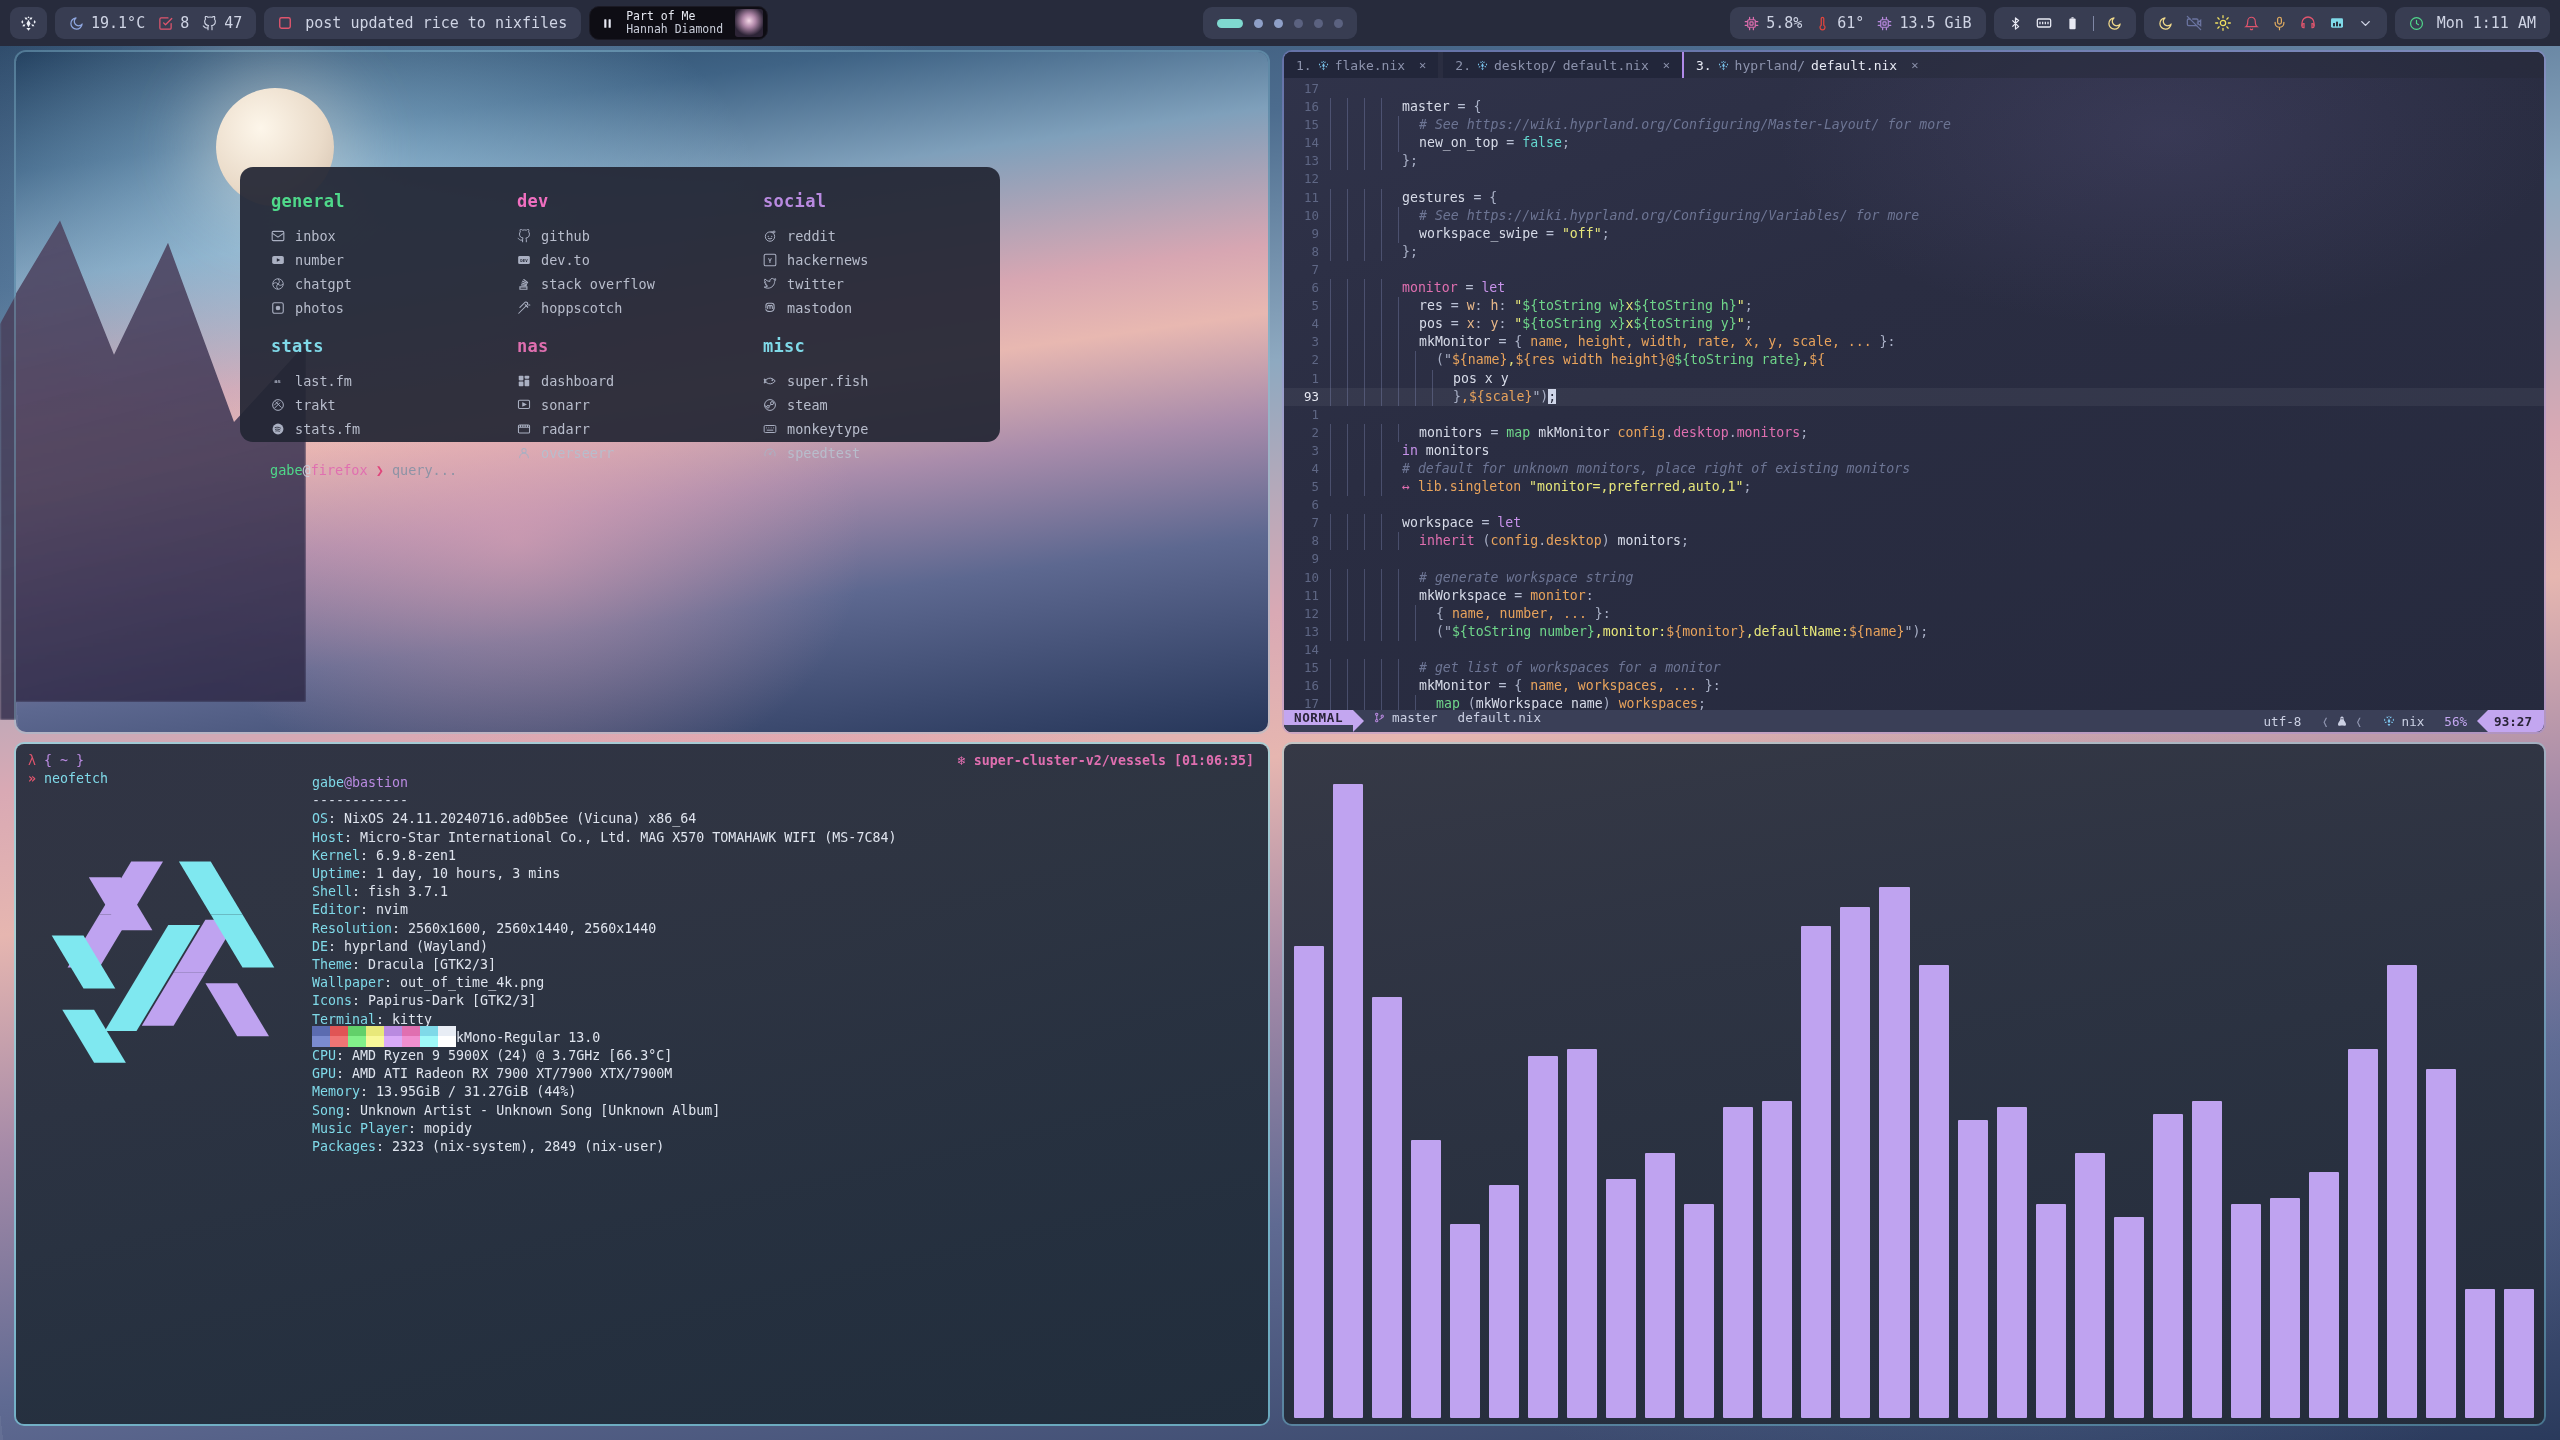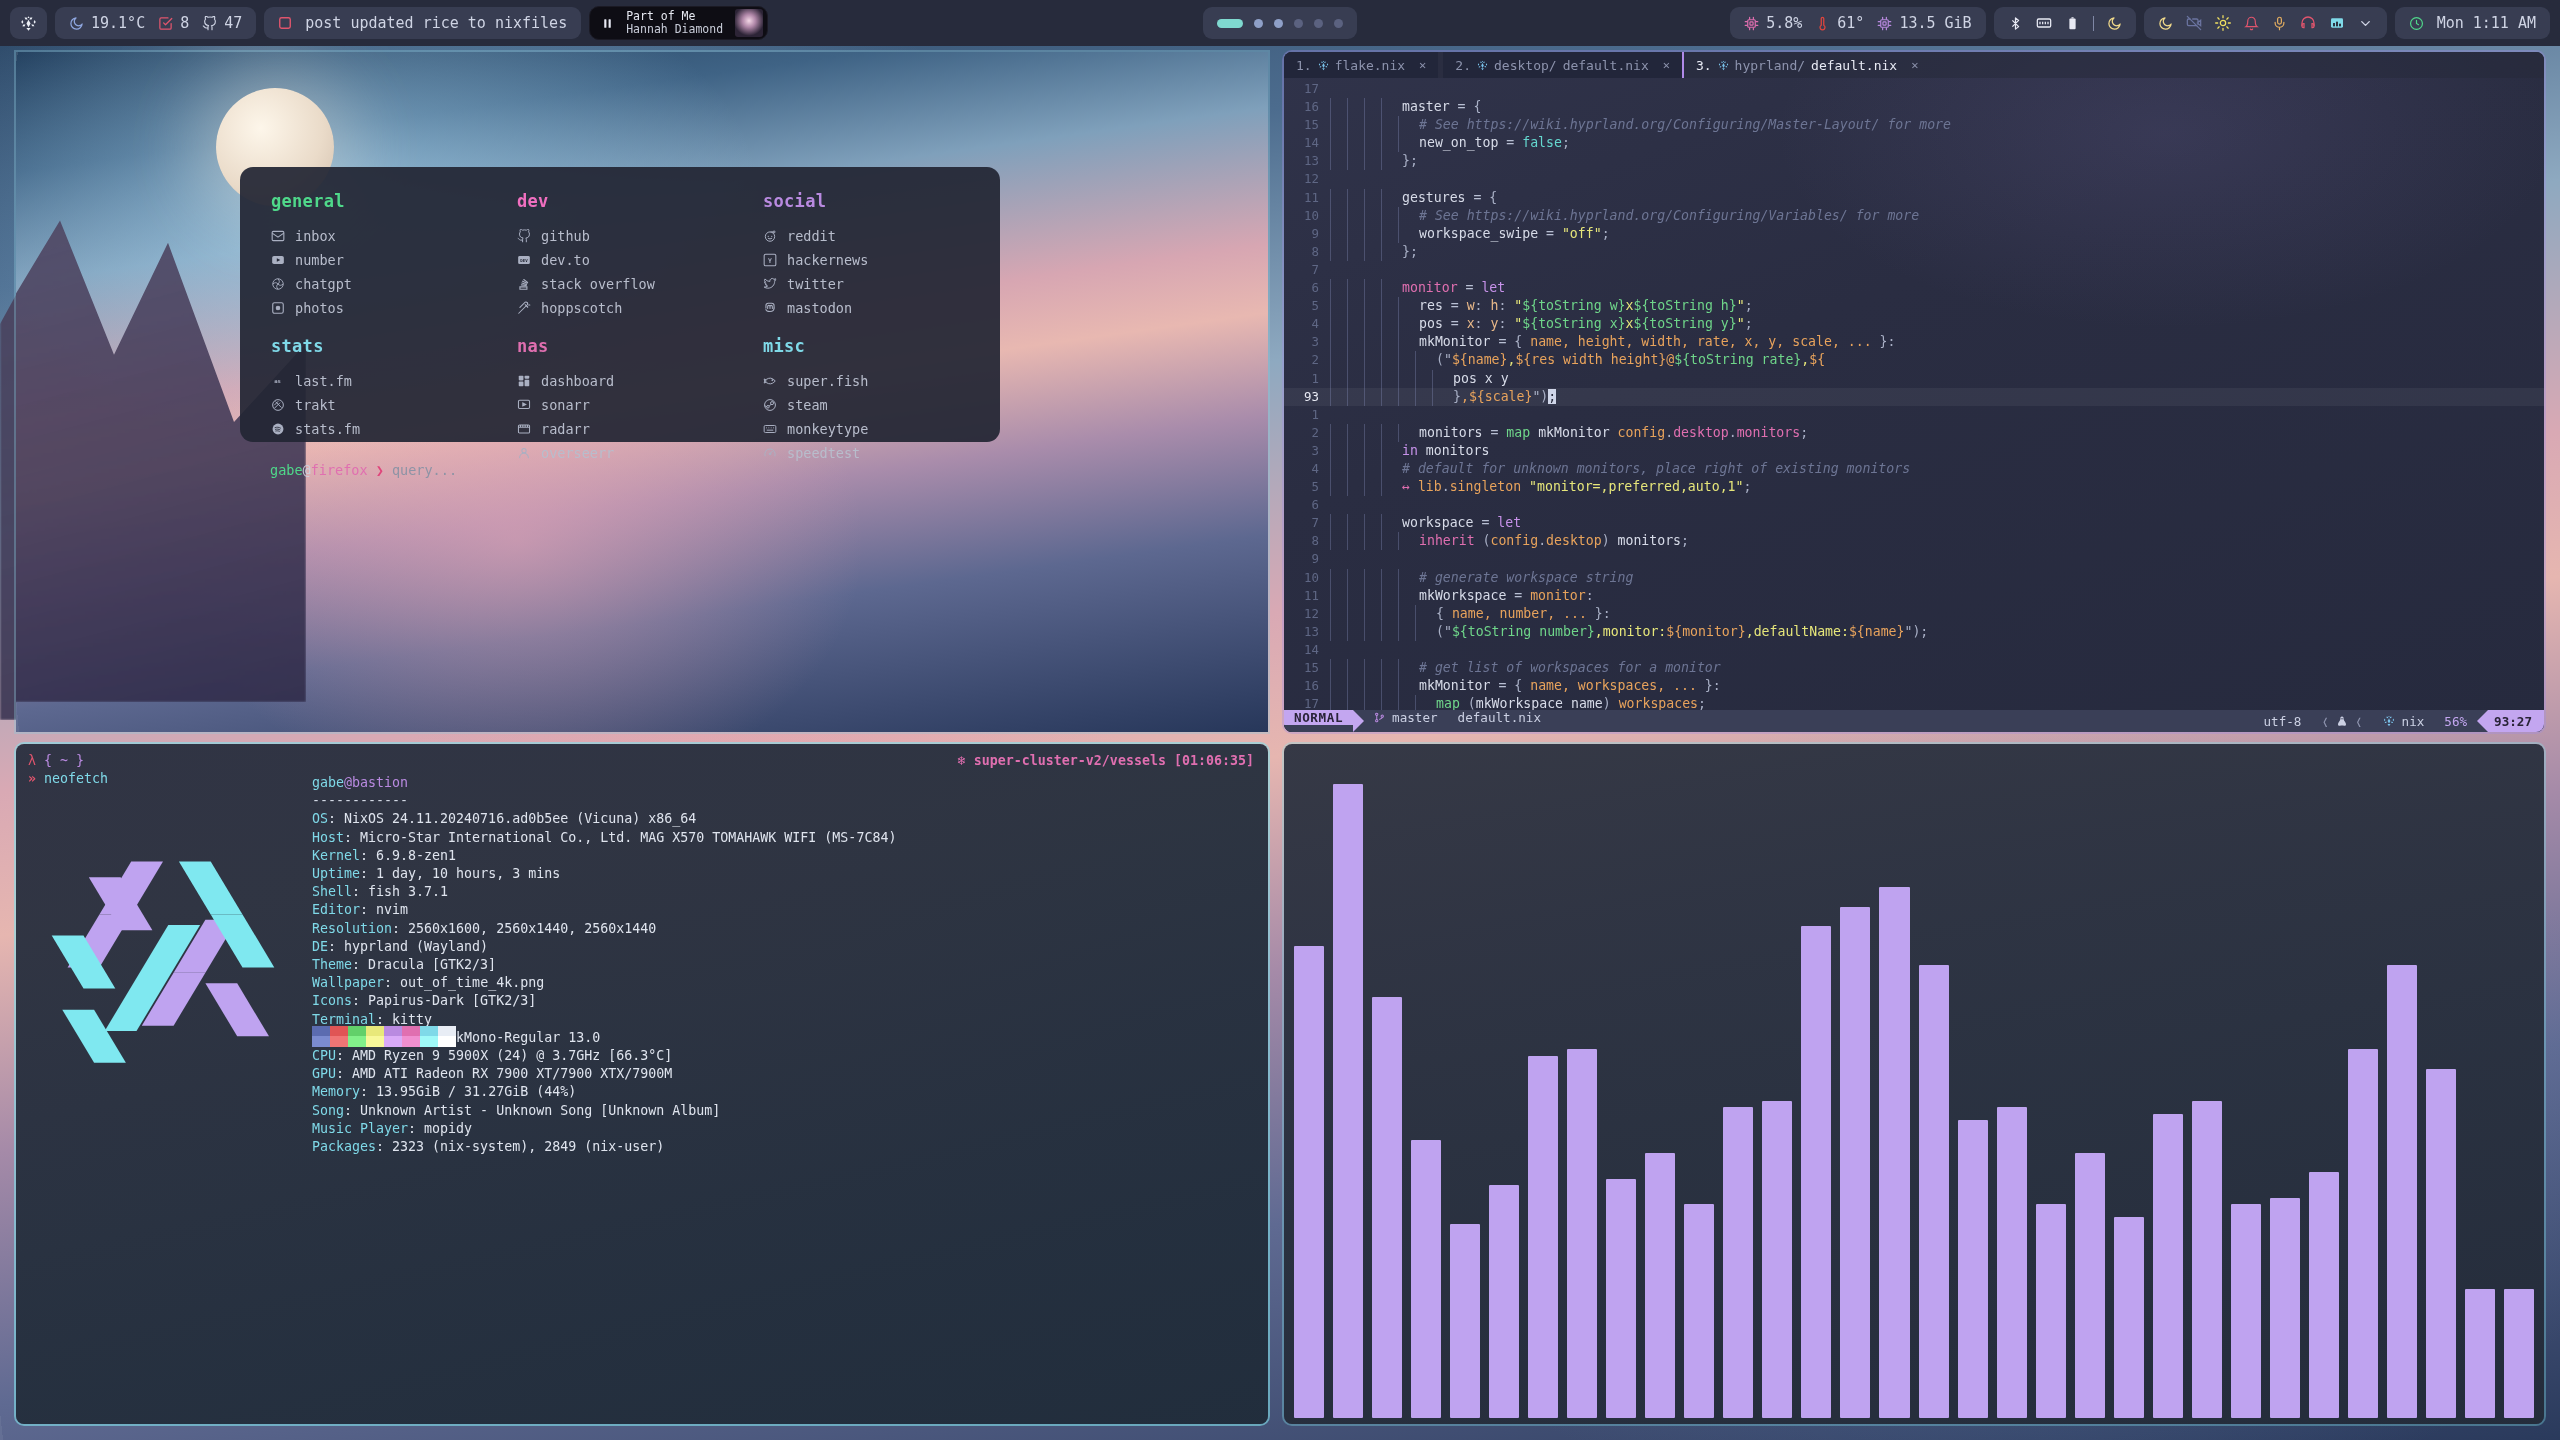--- a/index.html
+++ b/index.html
@@ -85,21 +85,21 @@
   .ws { width:9px; height:9px; border-radius:50%; background:#5b6280; }
   .ws.active { width:26px; border-radius:5px; background:#7fd9d0; }
   .ws.occ { background:#8fa0c8; }
 
   #bar-right { margin-left:auto; display:flex; align-items:center; gap:8px; }
   .divider { width:1px; height:15px; background:#7f87a5; }
 
   
   #firefox {
     position:absolute; left:16px; top:52px; width:1252px; height:680px;
-    border-radius:0; overflow:hidden;
+    border-radius:10px; overflow:hidden;
     box-shadow: 0 0 0 2px rgba(140,200,220,0.35);
   }
   #ff-bg {
     position:absolute; inset:0;
     background:
       radial-gradient(ellipse 700px 420px at 26% 22%, rgba(170,215,240,0.6), rgba(170,215,240,0) 60%),
       radial-gradient(ellipse 560px 420px at 40% 72%, rgba(240,170,185,0.5), rgba(0,0,0,0) 62%),
       linear-gradient(172deg, #23405f 0%, #3f6385 14%, #7fa0bb 27%, #d7a6b2 43%, #e8b8b1 51%, #a98cab 63%, #5d6890 77%, #27375a 100%);
   }
   #ff-bg:before{

